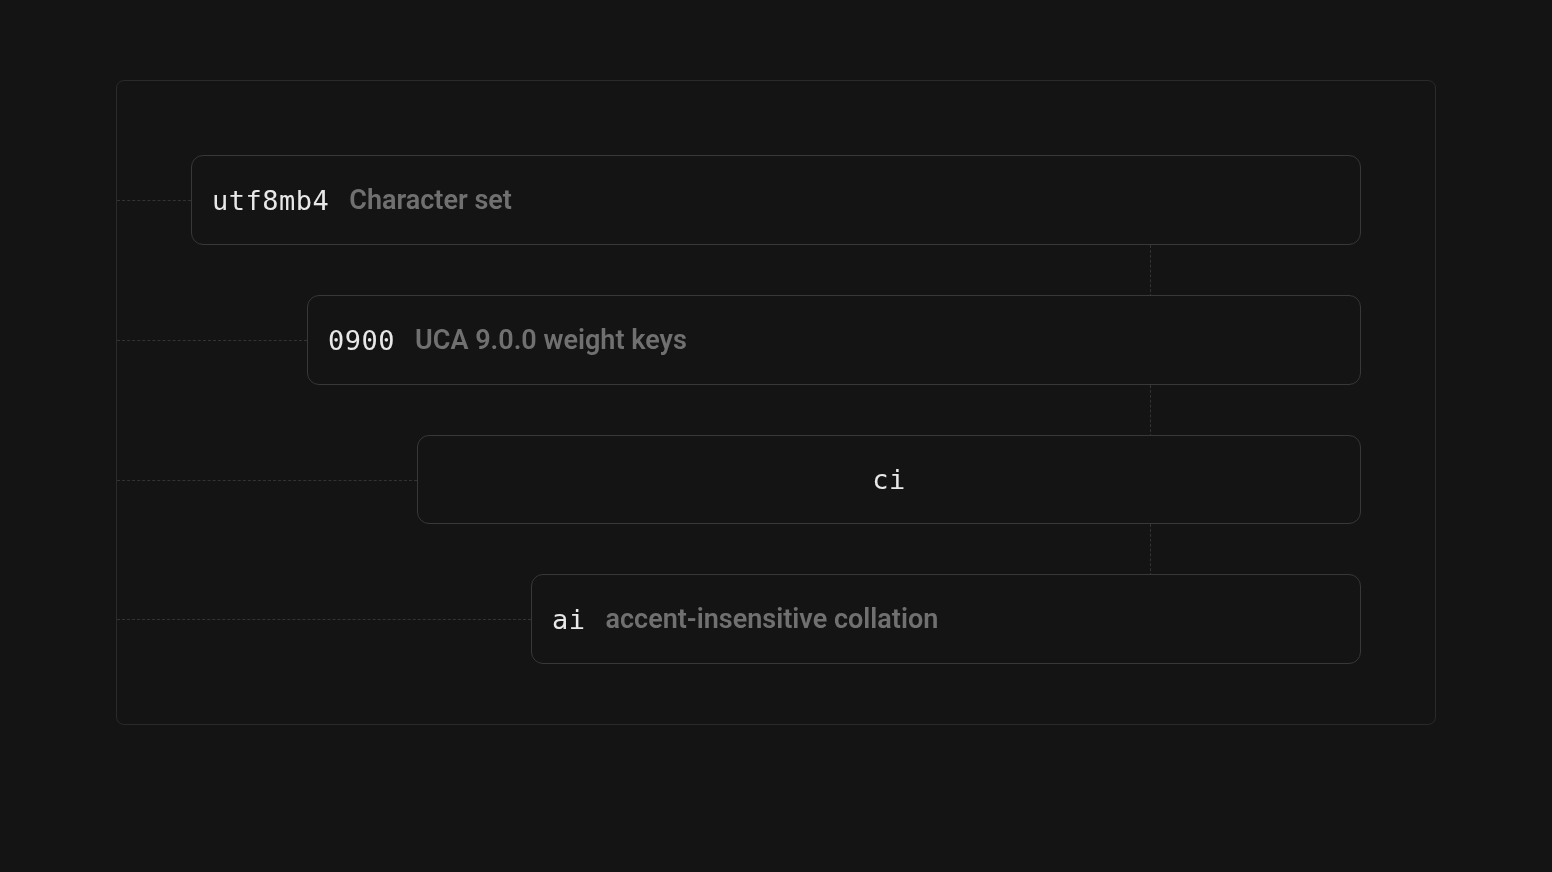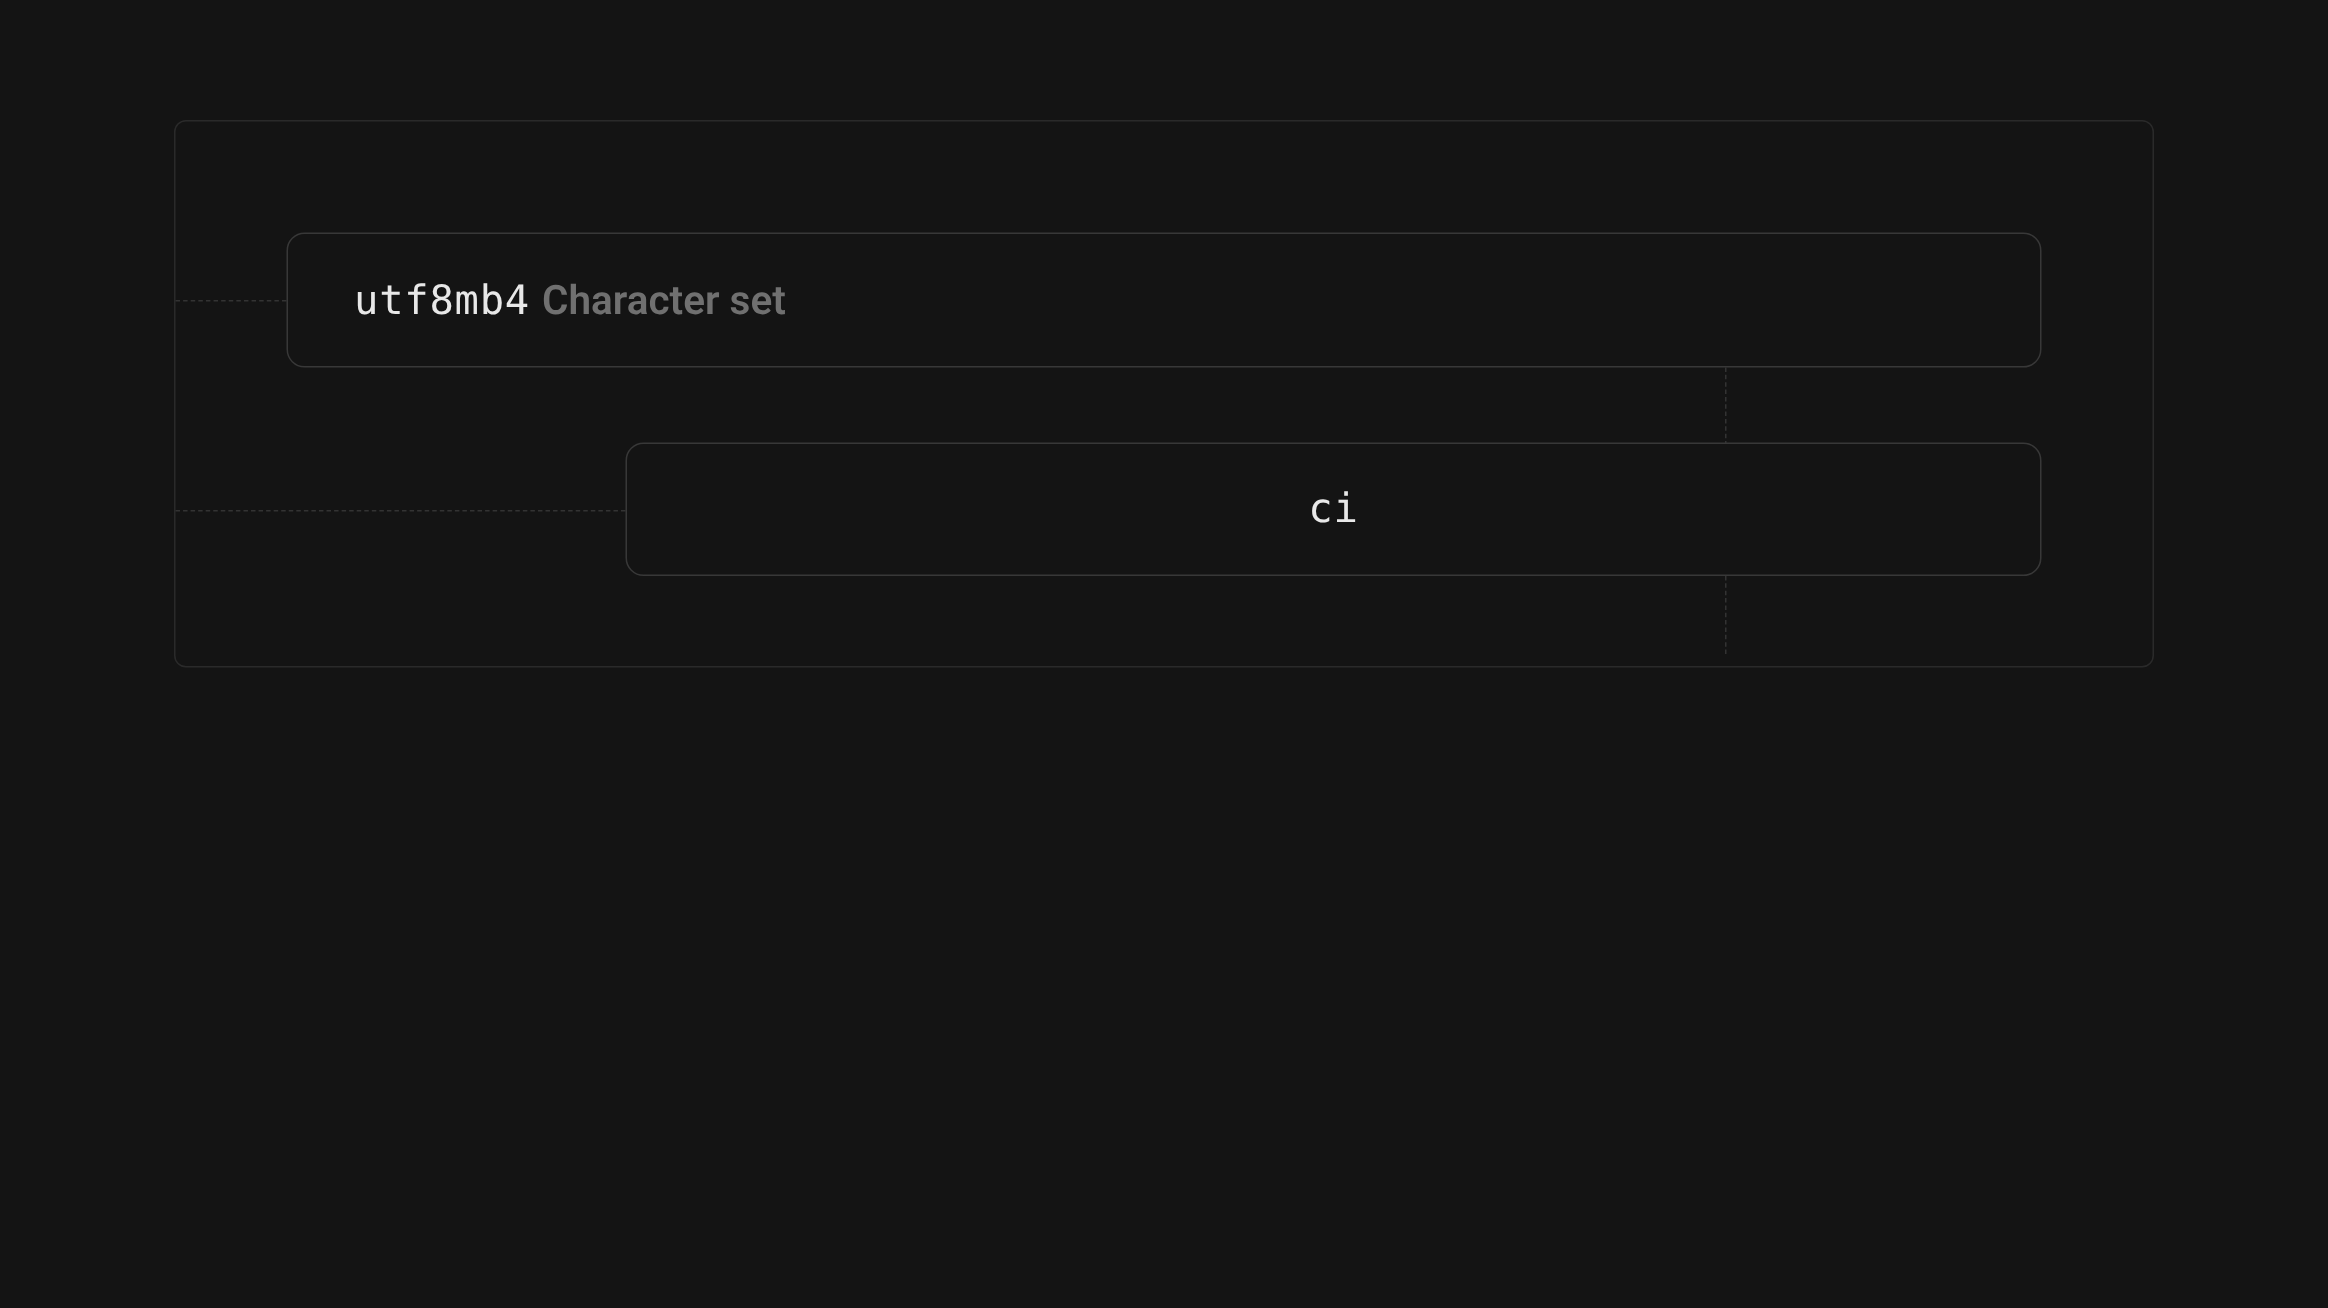--- a/index.html
+++ b/index.html
@@ -42,24 +42,24 @@
       margin-bottom: 50px;
     }
     
     .segment-row:last-child {
       margin-bottom: 0;
     }
     
     .segment-box {
       border: 1px solid #383838;
       border-radius: 12px;
-      padding: 28px 44px;
+      padding: 28px 20px;
       display: flex;
       align-items: center;
-      gap: 8px;
+      gap: 20px;
       background-color: #141414;
       position: relative;
       z-index: 2;
     }
     
     .segment-code {
       font-family: "SF Mono", "Monaco", "Consolas", monospace;
       font-size: 27px;
       font-weight: 400;
       color: #e8e8e8;
@@ -113,24 +113,39 @@
 
     <div class="segment-row row-1">
       <div class="dashed-line-left"></div>
       <div class="segment-box">
         <span class="segment-code">utf8mb4</span>
         <span class="segment-desc">Character set</span>
       </div>
       <div class="dashed-line-vertical"></div>
     </div>
 
+    <div class="segment-row row-2">
+      <div class="dashed-line-left"></div>
+      <div class="segment-box">
+        <span class="segment-code">0900</span>
+        <span class="segment-desc">UCA 9.0.0  weight keys</span>
+      </div>
+      <div class="dashed-line-vertical"></div>
+    </div>
 
     <div class="segment-row row-3">
       <div class="dashed-line-left"></div>
       <div class="segment-box">
         <span class="segment-code">ci</span>
       </div>
       <div class="dashed-line-vertical"></div>
     </div>
 
+    <div class="segment-row row-4">
+      <div class="dashed-line-left"></div>
+      <div class="segment-box">
+        <span class="segment-code">ai</span>
+        <span class="segment-desc">accent-insensitive collation</span>
+      </div>
+    </div>
 
   </div>
 </div>
 
 </body></html>

